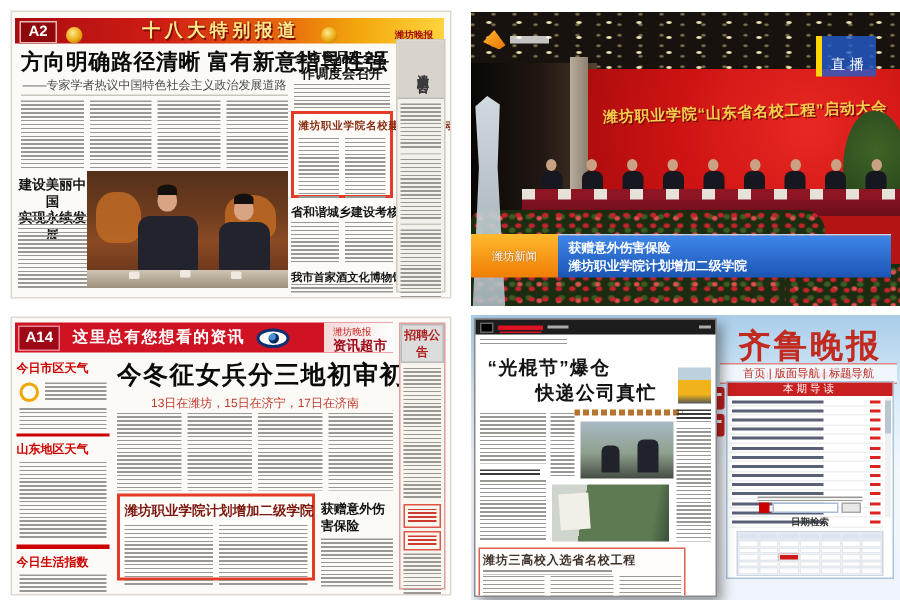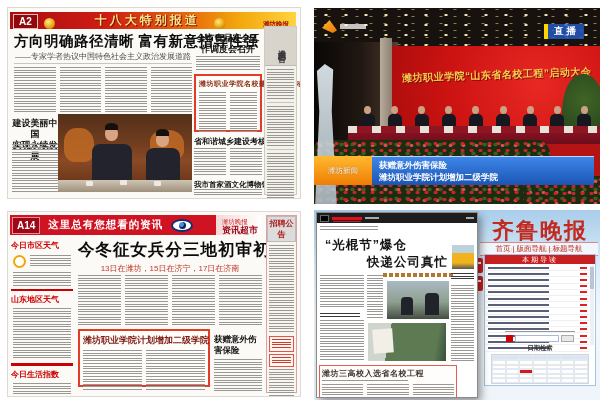--- a/index.html
+++ b/index.html
@@ -49,21 +49,21 @@
   .tv-table{position:absolute;left:34px;top:118px;right:0;height:8px;background:repeating-linear-gradient(90deg,#e6e2da 0 9px,#8e1622 9px 24px)}
   .tv-tablefront{position:absolute;left:34px;top:125px;right:0;height:18px;background:linear-gradient(180deg,#841122,#5c0c17)}
   .tv-carpet{position:absolute;left:170px;top:136px;right:0;height:62px;background:#b41414}
   .flowers{position:absolute;background-color:#1b2c10;background-image:radial-gradient(#c8242c 1.5px,transparent 2.6px),radial-gradient(#e0504f 1.3px,transparent 2.4px),radial-gradient(#3c5c22 1.6px,transparent 2.8px);background-size:9px 7px,13px 11px,11px 9px;border-radius:8px 14px 0 0}
   .tv-award{position:absolute;left:0;top:56px;width:24px;height:140px;background:linear-gradient(180deg,rgba(225,235,240,.92),rgba(180,195,205,.85));clip-path:polygon(45% 0,80% 4%,74% 34%,95% 100%,5% 100%,22% 34%,12% 5%)}
   .tv-logo{position:absolute;left:8px;top:12px;display:flex;align-items:center;gap:3px}
   .tv-logo .tri{width:15px;height:13px;background:linear-gradient(135deg,#ffb62a,#e87407);clip-path:polygon(50% 0,100% 78%,72% 100%,0 62%)}
   .tv-logo .txt{width:26px;height:5px;background:rgba(255,255,255,.75)}
   .livebadge{position:absolute;right:16px;top:16px;display:flex;align-items:stretch}
   .livebadge .bar{width:4px;background:#ffd400}
-  .livebadge .bx{background:rgba(36,92,205,.8);color:#fff;font-size:9.5px;font-weight:bold;letter-spacing:3px;padding:1px 5px 1px 6px}
+  .livebadge .bx{background:rgba(36,92,205,.8);color:#fff;font-size:9.5px;font-weight:normal;letter-spacing:3px;padding:13px 5px 1px 6px}
   .ticker{position:absolute;left:0;right:6px;top:148px;height:29px;display:flex}
   .ticker .tag{width:58px;background:linear-gradient(180deg,#ffb92e,#ef7d05);color:#fff;font-size:7.5px;font-weight:normal;display:flex;align-items:center;justify-content:center;text-shadow:0 0 1px #8a4a00}
   .ticker .blue{flex:1;background:linear-gradient(180deg,#3e86e8,#1b55b4);border-top:1px solid #bcd6f5;color:#fff;padding:2px 0 0 7px;line-height:12px;font-size:8.5px;font-weight:bold;white-space:nowrap}
   
   .a14banner{position:absolute;left:2px;top:3px;width:252px;height:20px;background:#cf1323;display:flex;align-items:center;overflow:hidden}
   .a14badge{background:#9d0716;color:#fff;font-weight:bold;font-size:10px;padding:2px 4px;margin-left:2px;border:1px solid #e89}
   .a14slogan{color:#fff;font-size:10.5px;font-weight:bold;letter-spacing:1px;margin-left:8px;white-space:nowrap}
   .eye{position:relative;width:22px;height:13px;background:#fff;border-radius:50%;border:2px solid #0e2f73;margin-left:8px;flex:none}
   .eye i{position:absolute;left:6px;top:1px;width:7px;height:7px;border-radius:50%;background:radial-gradient(circle at 35% 35%,#4a90d8 0 2px,#07255e 3px)}
   .a14brandseg{margin-left:auto;background:linear-gradient(90deg,#f5d8d8,#fff);height:100%;padding:1px 4px 0 6px;display:flex;flex-direction:column;justify-content:center;line-height:8px}
@@ -107,21 +107,21 @@
   .webtabs i{display:block;height:15px;background:#c82020;border-radius:2px;margin-bottom:3px;position:relative}
   .webtabs i:after{content:"";position:absolute;left:2px;top:4px;right:2px;height:2px;background:#fff}
   
   .clip{position:absolute;left:2px;top:2px;width:162px;height:186px;background:#fff;border:1px solid #8a8a8a;box-shadow:3px 4px 8px rgba(0,0,0,.4)}
   .clipbar{height:10px;background:#1d1d1d;display:flex;align-items:center;gap:3px;padding:0 3px}
   .clipbar .sq{width:9px;height:7px;background:#000;border:1px solid #666}
   .clipbar .rl{width:30px;height:3px;background:#d12;box-shadow:0 3px 0 -1px #d12}
   .clipbar .wd{width:14px;height:2px;background:#aaa}
   .clipbody{position:absolute;left:0;top:10px;right:0;bottom:0;padding:3px;overflow:hidden}
   .cliph1{position:absolute;left:8px;top:14px;font-size:12.5px;font-weight:bold;color:#141414;letter-spacing:1px;white-space:nowrap}
-  .cliph2{position:absolute;left:50px;top:31px;font-size:12.5px;font-weight:bold;color:#141414;letter-spacing:1px;white-space:nowrap}
+  .cliph2{position:absolute;left:40px;top:31px;font-size:12.5px;font-weight:bold;color:#141414;letter-spacing:1px;white-space:nowrap}
   .clipsub{position:absolute;left:66px;top:50px;width:72px;height:4px;background:repeating-linear-gradient(90deg,#b5742f 0 4px,transparent 4px 6px)}
   .photo1{position:absolute;left:70px;top:58px;width:62px;height:38px;background:linear-gradient(180deg,#a9b9c4 0%,#8fa08f 55%,#454d42 100%)}
   .photo1 i{position:absolute;bottom:4px;width:12px;height:18px;background:#20242a;border-radius:4px 4px 0 0}
   .photo2{position:absolute;left:51px;top:100px;width:78px;height:38px;background:linear-gradient(100deg,#cfd4cc 0 28%,#5d7a52 28% 85%,#37503a 100%)}
   .photo2 i{position:absolute;left:5px;top:6px;width:20px;height:24px;background:#f2efe6;transform:rotate(-4deg)}
   .photo3{position:absolute;left:135px;top:22px;width:22px;height:24px;background:linear-gradient(180deg,#bcd0de 0 35%,#f0b31c 35% 75%,#555 100%)}
   .clipredbox{position:absolute;left:2px;top:142px;width:138px;height:34px;border:1.5px solid #e06050;padding:2px;background:#fffdfc}
   .cliprbh{font-size:8px;font-weight:bold;color:#3f332c;white-space:nowrap;letter-spacing:.5px}
 </style>
 </head>

